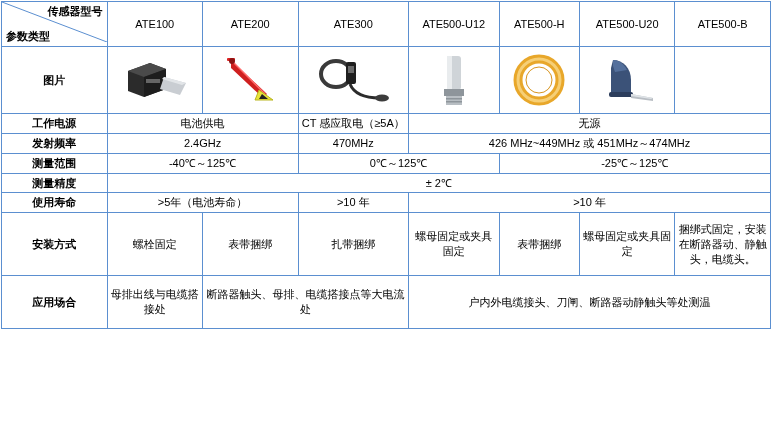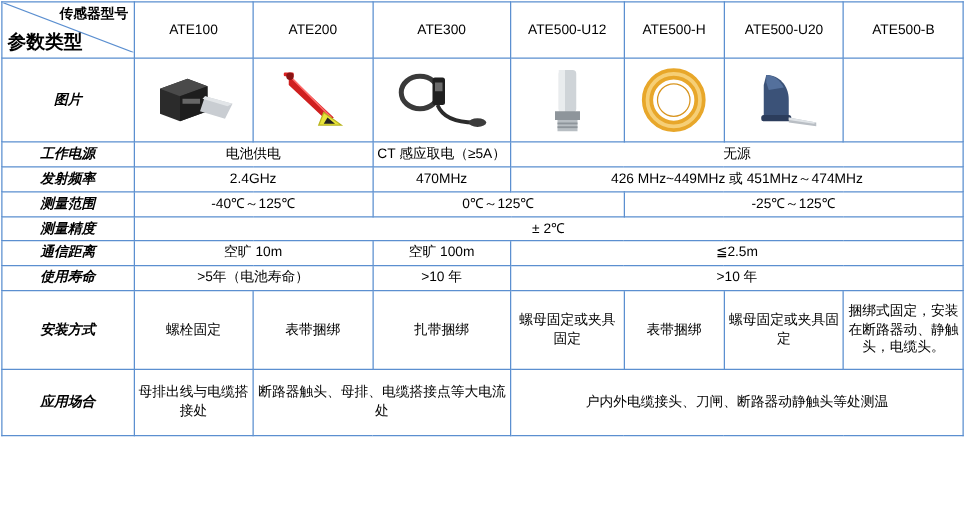--- a/index.html
+++ b/index.html
@@ -46,32 +46,31 @@
     top: 2px;
     right: 4px;
     font-size: 11px;
     font-weight: bold;
     white-space: nowrap;
   }
   td.corner .lbl-bot {
     position: absolute;
     bottom: 2px;
     left: 4px;
-    font-size: 15px;
+    font-size: 11px;
     font-weight: bold;
     white-space: nowrap;
   }
   td.model {
     font-size: 11px;
     font-weight: normal;
   }
   td.rowhdr {
     font-weight: bold;
     font-size: 12px;
-    font-style: italic;
   }
   td.imgcell {
     height: 62px;
     padding: 0;
   }
   .imgwrap {
     display: flex;
     align-items: center;
     justify-content: center;
     height: 60px;
@@ -213,26 +212,20 @@
     <td colspan="2">-40℃～125℃</td>
     <td colspan="2">0℃～125℃</td>
     <td colspan="3">-25℃～125℃</td>
   </tr>
 
   <tr>
     <td class="rowhdr">测量精度</td>
     <td colspan="7">± 2℃</td>
   </tr>
 
-  <tr>
-    <td class="rowhdr">通信距离</td>
-    <td colspan="2">空旷 10m</td>
-    <td>空旷 100m</td>
-    <td colspan="4">≦2.5m</td>
-  </tr>
 
   <tr>
     <td class="rowhdr">使用寿命</td>
     <td colspan="2">&gt;5年（电池寿命）</td>
     <td>&gt;10 年</td>
     <td colspan="4">&gt;10 年</td>
   </tr>
 
   <tr>
     <td class="rowhdr tall-inst">安装方式</td>

